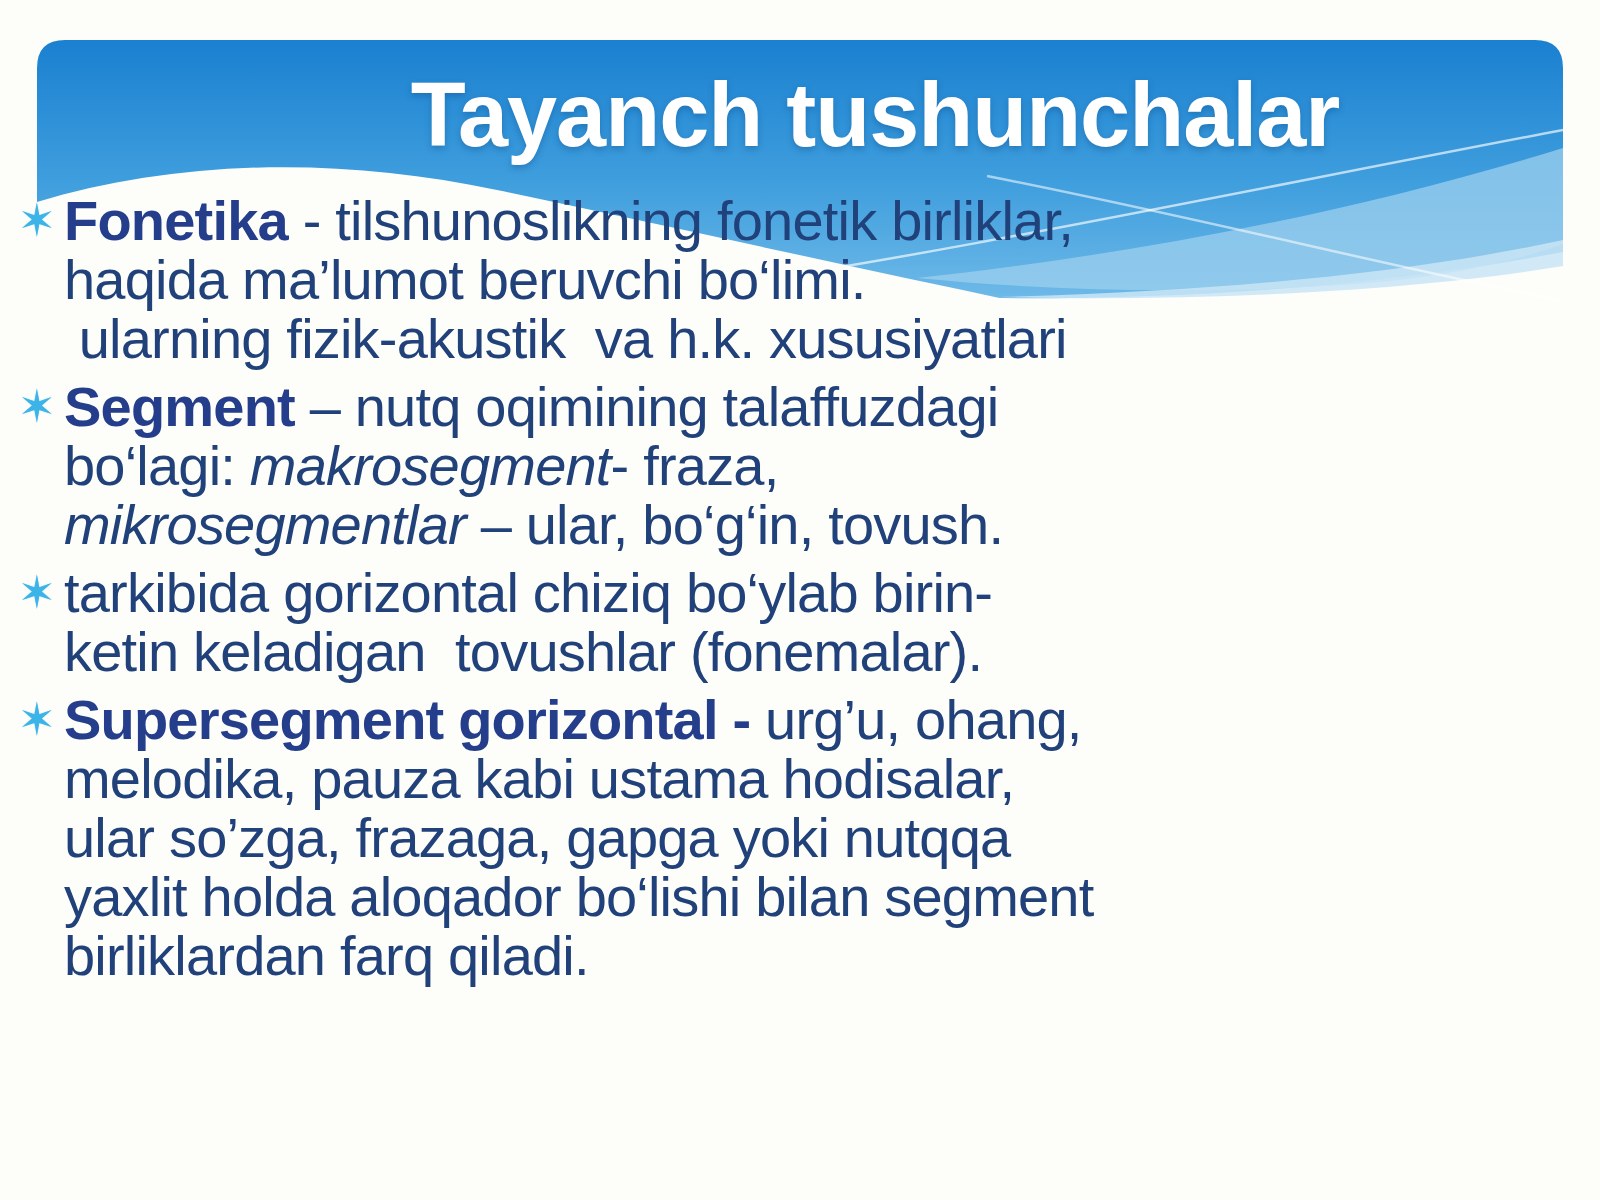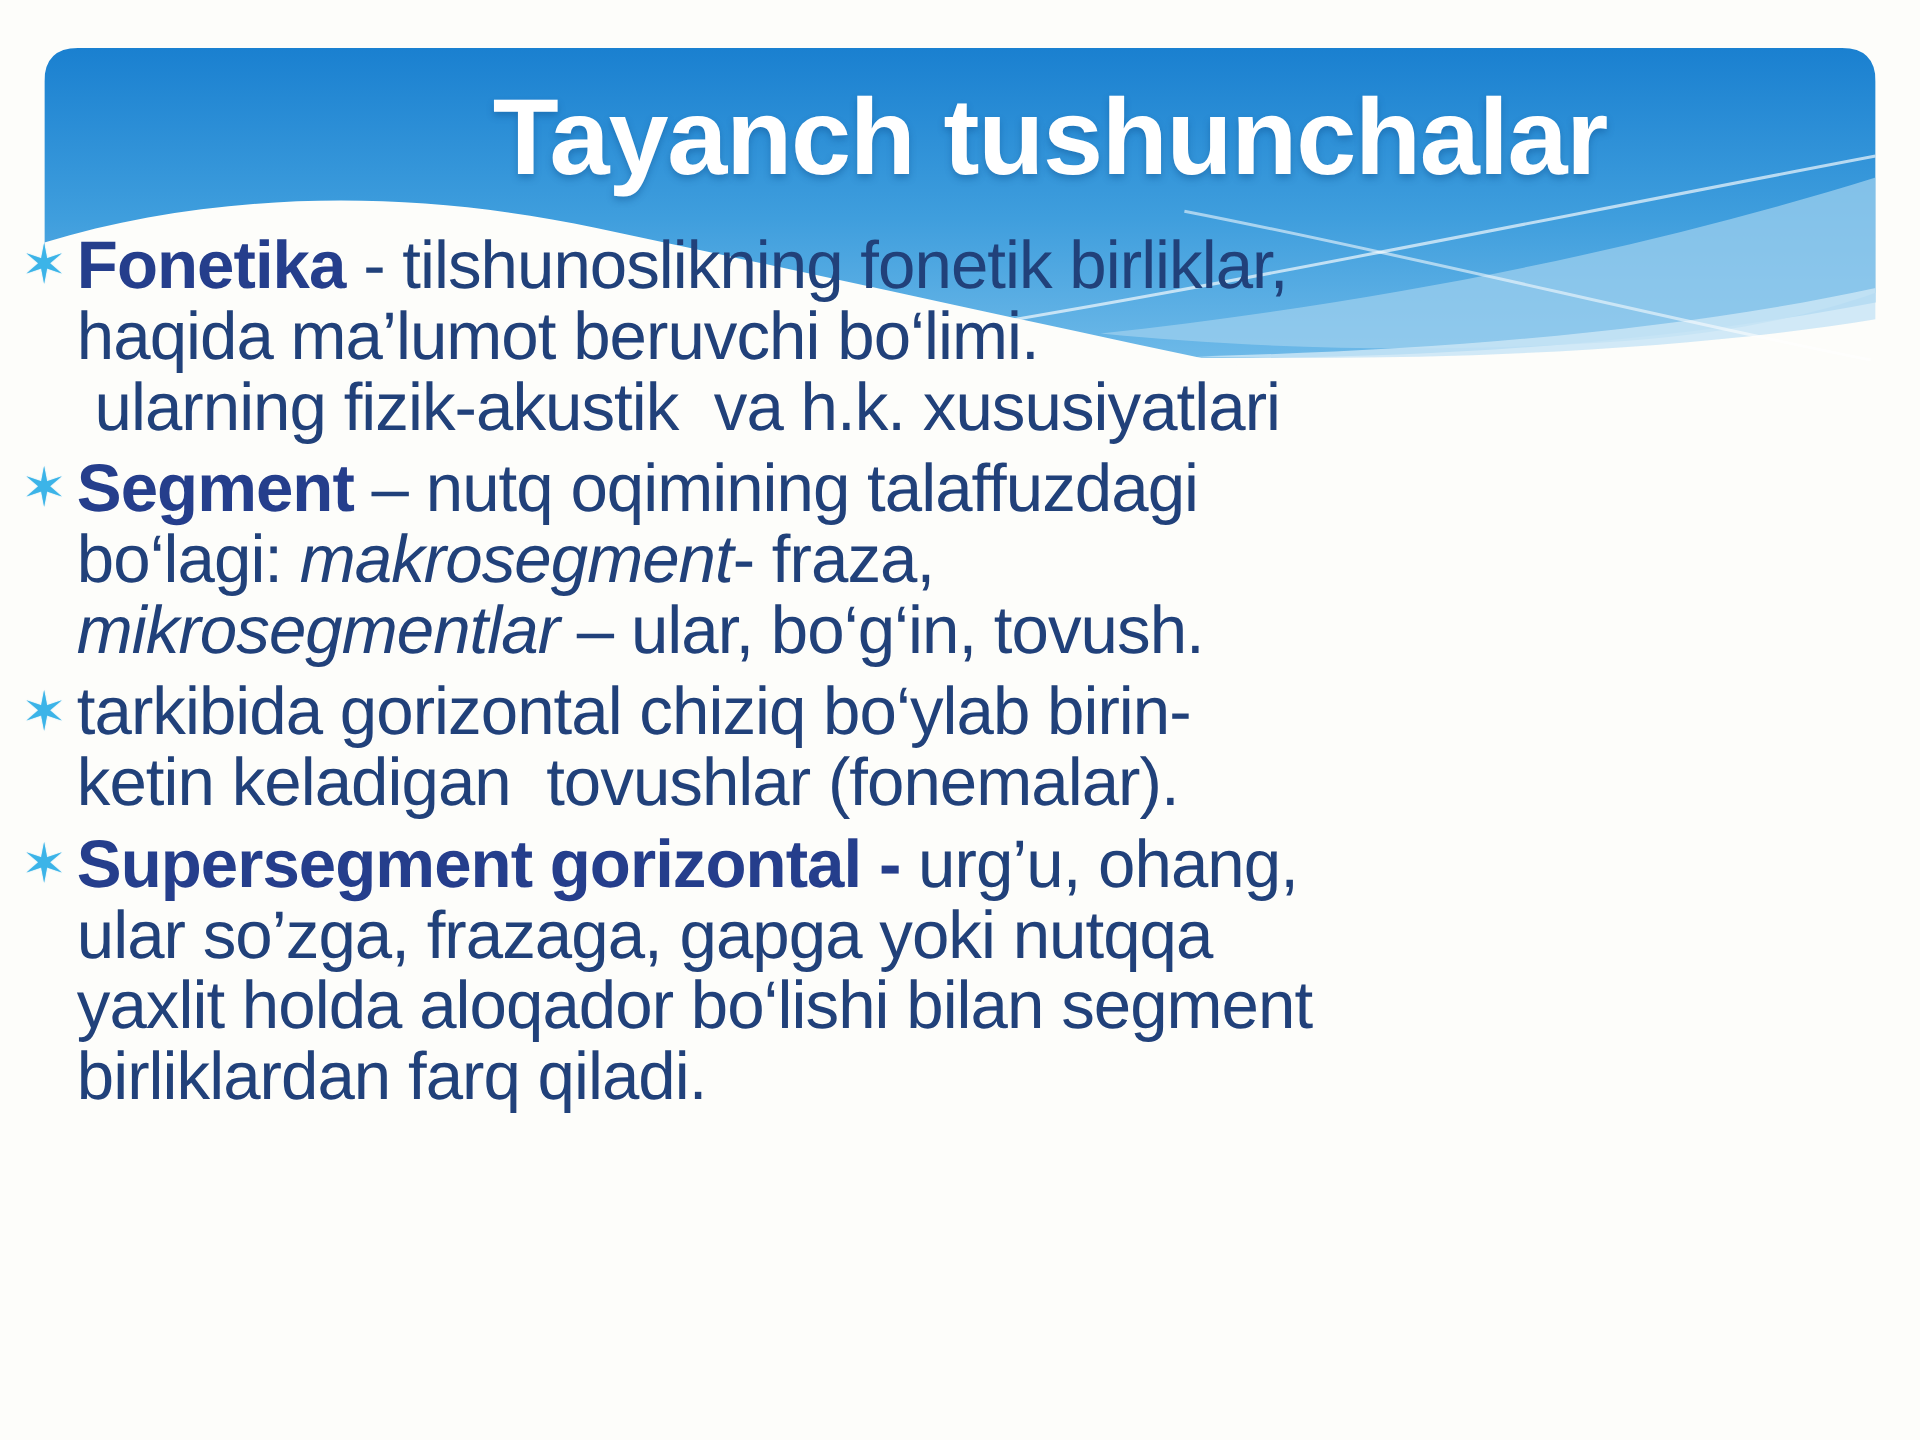--- a/index.html
+++ b/index.html
@@ -123,20 +123,21 @@
         <span class="star">✶</span>
         <div class="btext">
           <div class="line"><span>tarkibida gorizontal chiziq bo‘ylab birin-</span></div>
           <div class="line"><span>ketin keladigan  tovushlar (fonemalar).</span></div>
         </div>
       </div>
       <div class="bullet">
         <span class="star">✶</span>
         <div class="btext">
           <div class="line"><span class="seg-b">Supersegment gorizontal -</span><span> urg’u, ohang,</span></div>
+          <div class="line"><span>melodika, pauza kabi ustama hodisalar,</span></div>
           <div class="line"><span>ular so’zga, frazaga, gapga yoki nutqqa</span></div>
           <div class="line"><span>yaxlit holda aloqador bo‘lishi bilan segment</span></div>
           <div class="line"><span>birliklardan farq qiladi.</span></div>
         </div>
       </div>
     </div>
 
 </div>
 
 </body></html>

